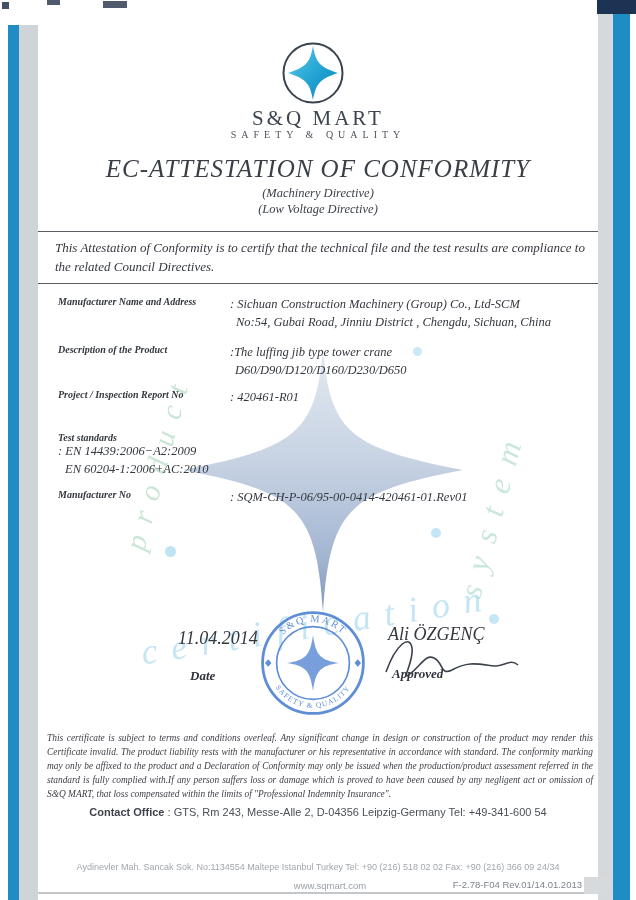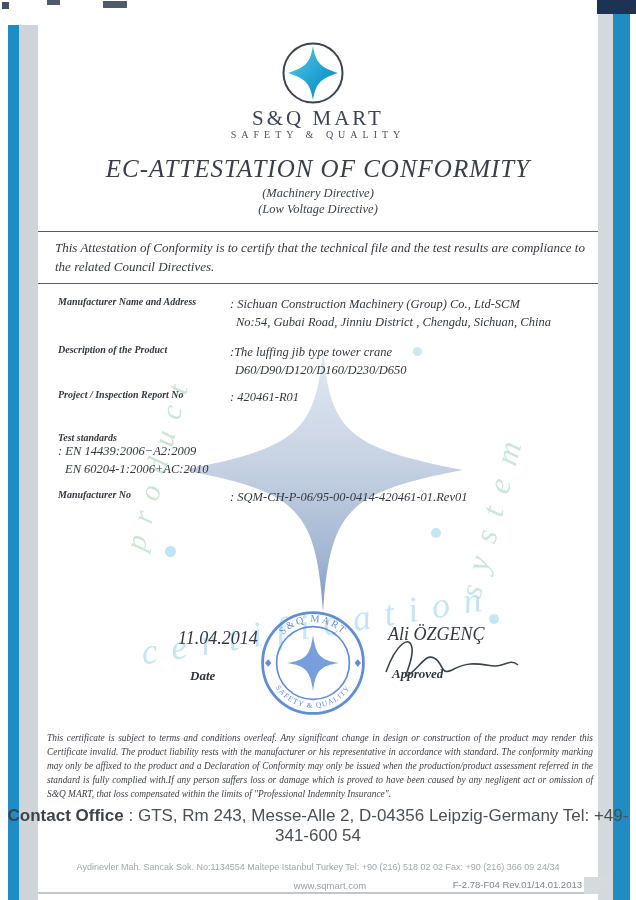--- a/index.html
+++ b/index.html
@@ -21,21 +21,21 @@
   
   .row{position:absolute;left:58px;display:flex;z-index:2;}
   .flabel{width:172px;font-size:10px;font-style:italic;font-weight:bold;color:#33373e;}
   .fval{font-size:12.5px;font-style:italic;color:#33373e;width:350px;line-height:1.4;}
   
   .sig-text{position:absolute;font-size:18px;font-style:italic;color:#34383f;z-index:3;}
   .sig-label{position:absolute;font-size:13px;font-style:italic;font-weight:bold;color:#2f333a;z-index:3;}
   
   #fine-print{position:absolute;left:47px;top:695px;width:546px;font-size:9.4px;font-style:italic;line-height:1.5;text-align:justify;color:#3b3e45;z-index:3;margin-top:36px;}
   
-  #contact-line{position:absolute;left:0;right:0;top:806px;text-align:center;font-family:"Liberation Sans",sans-serif;font-size:17px;color:#4b4f56;z-index:2;}
+  #contact-line{position:absolute;left:0;right:0;top:806px;text-align:center;font-family:"Liberation Sans",sans-serif;font-size:11px;color:#4b4f56;z-index:2;}
   #contact-line .lbl{font-weight:bold;color:#3e424a;}
   #footer-address{position:absolute;left:0;right:0;top:862px;text-align:center;font-family:"Liberation Sans",sans-serif;font-size:9px;color:#a2a7ad;z-index:2;}
   #footer-site{position:absolute;left:250px;top:880px;width:160px;text-align:center;font-family:"Liberation Sans",sans-serif;font-size:9.5px;color:#9aa0a6;z-index:2;}
   #footer-docref{position:absolute;left:440px;top:879px;width:142px;text-align:right;font-family:"Liberation Sans",sans-serif;font-size:9.5px;color:#7d848c;z-index:2;}
   svg{display:block;}
 </style>
 </head>
 <body>
 
 <div id="page">

